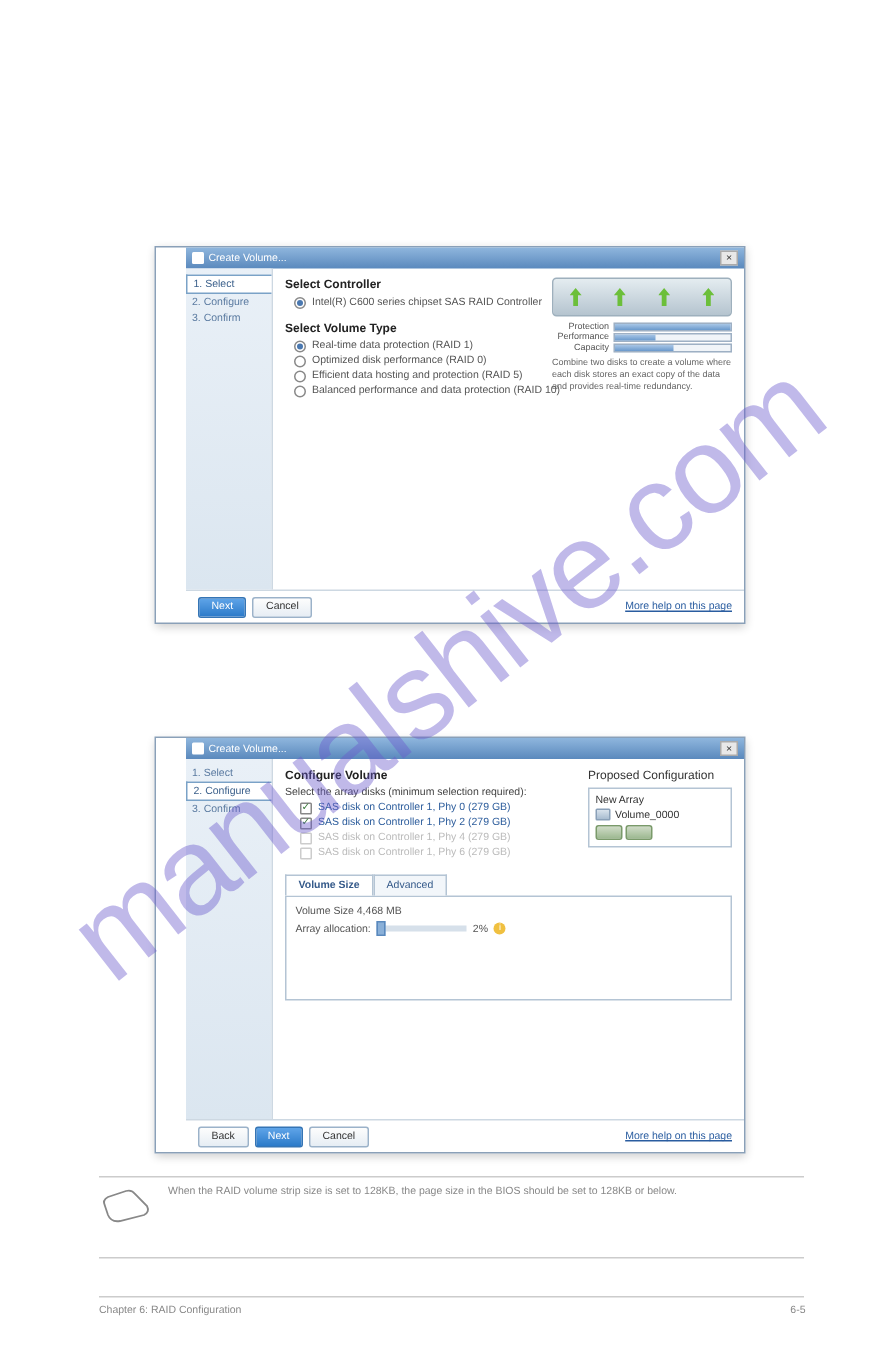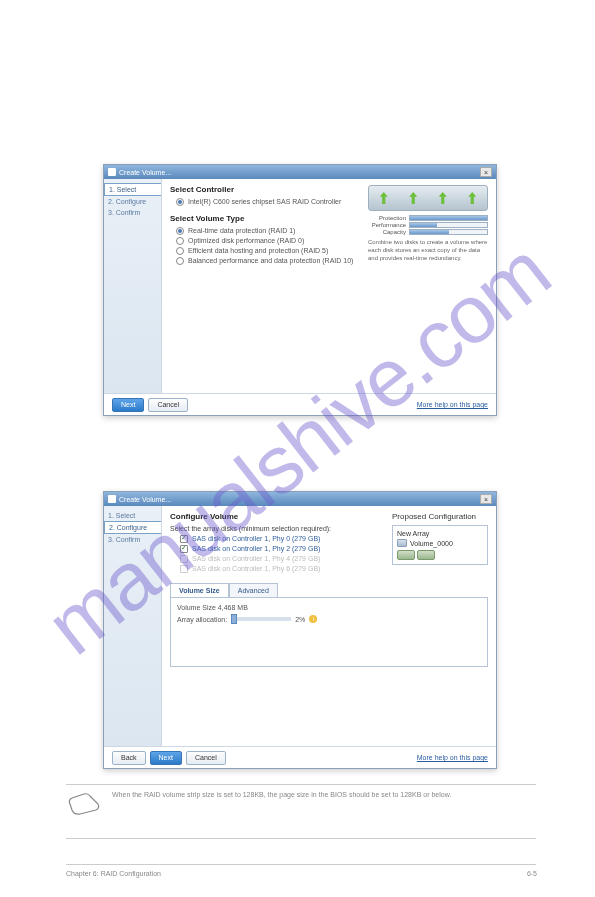--- a/index.html
+++ b/index.html
@@ -1,20 +1,20 @@
 <!DOCTYPE html>
 <html><head>
 <meta charset="utf-8">
 <style>
 * { box-sizing: border-box; margin: 0; padding: 0; font-family: "Segoe UI", Tahoma, sans-serif; }
 body { width: 595px; height: 897px; background: #fff; position: relative; font-size: 8px; color: #333; }
 
 .watermark { position: absolute; top: 0; left: 0; width: 595px; height: 897px; pointer-events: none; z-index: 100; display: flex; align-items: center; justify-content: center; font-size: 82px; color: #6a5acd; opacity: 0.42; transform: rotate(-38deg); font-weight: 400; letter-spacing: -2px; }
 
-.window { position: absolute; border: 1px solid #8aa0b8; background: #fff; box-shadow: 0 2px 6px rgba(0,0,0,0.2); }
+.window { position: absolute; border: 1px solid #8aa0b8; background: #fff; box-shadow: 0 2px 6px rgba(0,0,0,0.2); padding-left: 20px; }
 .win1 { left: 103px; top: 164px; width: 394px; height: 252px; }
 .win2 { left: 103px; top: 491px; width: 394px; height: 278px; }
 
 .titlebar { height: 14px; background: linear-gradient(180deg,#8fb6dd 0%,#5a89bd 100%); display: flex; align-items: center; padding: 0 4px; color: #fff; font-size: 7px; }
 .title-icon { width: 8px; height: 8px; background: #fff; margin-right: 3px; border-radius: 1px; }
 .close-btn { margin-left: auto; width: 12px; height: 10px; background: #e8e8e8; border: 1px solid #aaa; display:flex;align-items:center;justify-content:center; font-size:7px; color:#333; }
 
 .body-row { display: flex; height: calc(100% - 14px - 22px); }
 .sidebar { width: 58px; background: linear-gradient(180deg,#e9f0f7,#dbe6f0); border-right: 1px solid #cdd8e2; padding: 4px 0; }
 .step { padding: 2px 4px; font-size: 7px; color: #5a7aa0; }

